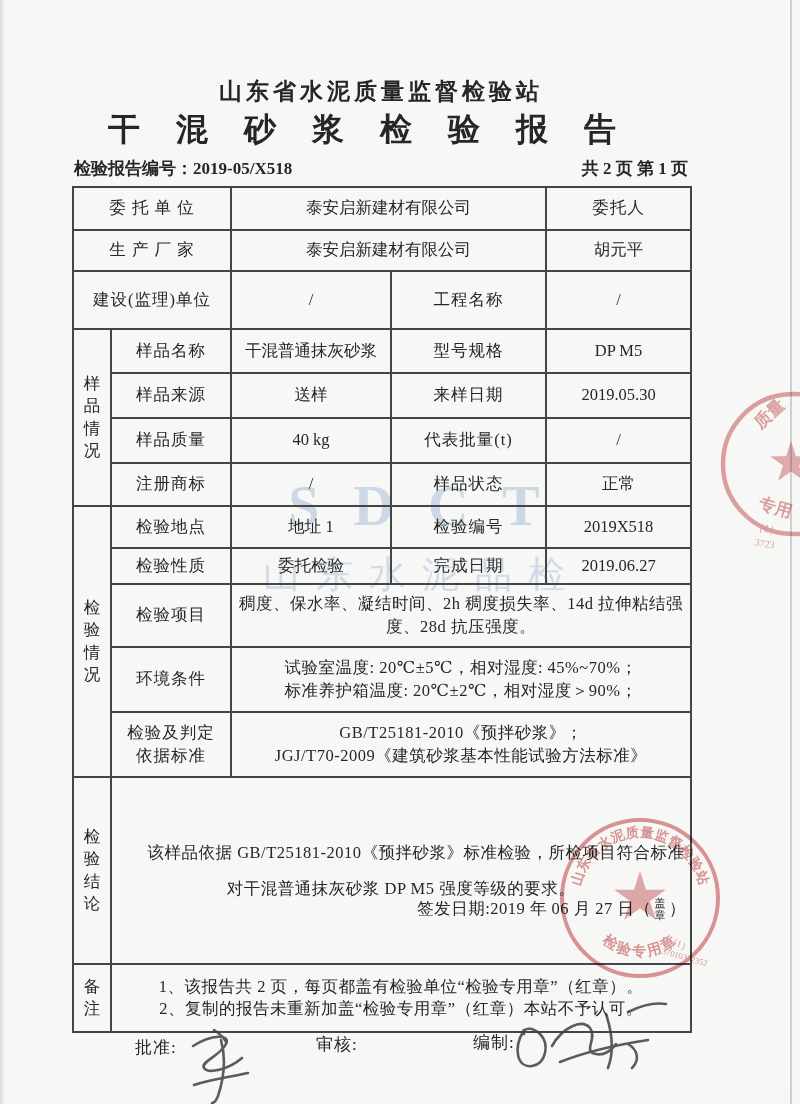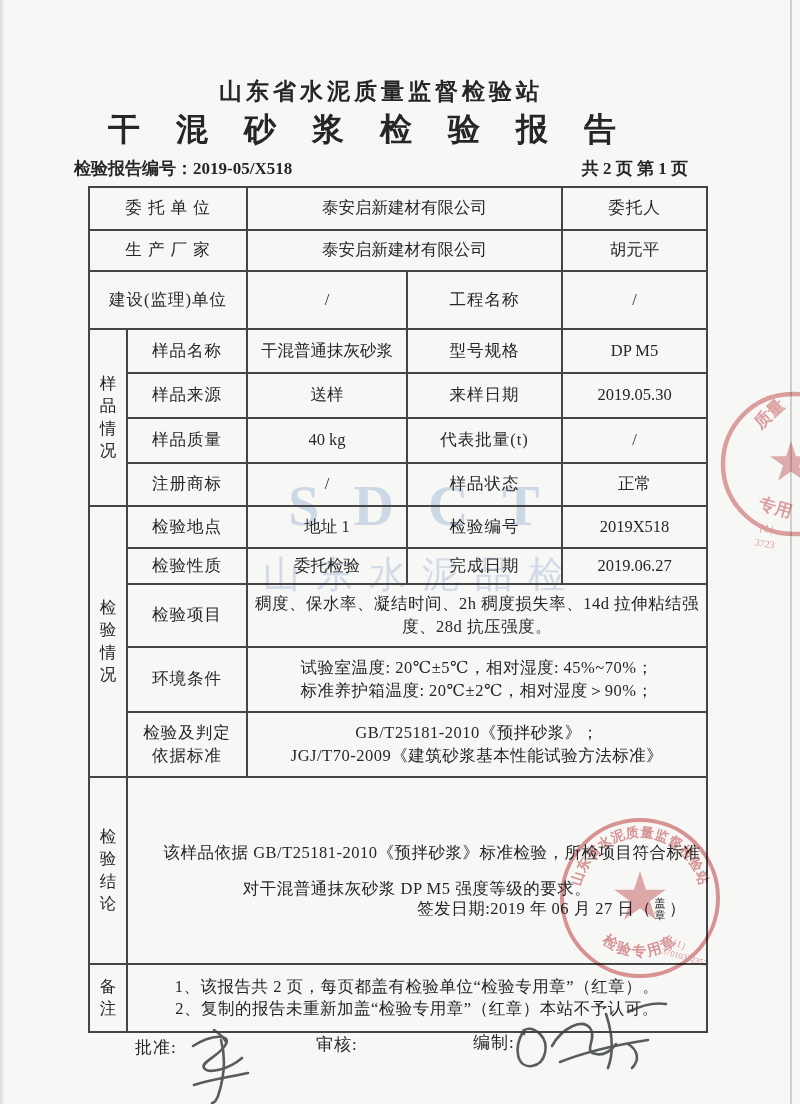--- a/index.html
+++ b/index.html
@@ -9,21 +9,21 @@
   .edge-right{position:absolute;top:0;left:790px;width:2px;height:100%;background:#c6c6c4;opacity:.8;}
   .edge-left{position:absolute;top:0;left:0;width:5px;height:100%;background:linear-gradient(90deg,#dadad8,rgba(0,0,0,0));}
 
   .station{position:absolute;left:72px;top:76px;width:618px;text-align:center;
     font-size:23px;font-weight:700;letter-spacing:4px;}
   .rtitle{position:absolute;left:60px;top:108px;width:618px;text-align:center;
     font-size:32px;font-weight:700;letter-spacing:14px;}
   .meta{position:absolute;left:74px;top:157px;width:614px;display:flex;
     justify-content:space-between;font-size:17px;font-weight:700;}
 
-  table.report{position:absolute;left:88px;top:186px;width:618px;border-collapse:collapse;
+  table.report{position:absolute;left:72px;top:186px;width:618px;border-collapse:collapse;
     table-layout:fixed;z-index:2;}
   table.report td{border:2px solid #454545;text-align:center;font-size:16.5px;
     padding:0;vertical-align:middle;line-height:1.35;}
   td.lab{letter-spacing:1px;}
   td.txt{text-align:left;padding:3px 10px 3px 13px;line-height:31px;letter-spacing:.5px;}
   .pre{white-space:pre-line;}
   td.vert{font-size:17.5px;}
   .vs31{line-height:31px}.vs46{line-height:46px}.vs37{line-height:37px}.vs33{line-height:33px}
   td.concl{vertical-align:top;text-align:left;padding:16px 16px 0 20px;}
   .concl-text{text-indent:30px;line-height:36px;font-size:16.5px;letter-spacing:.5px;}

